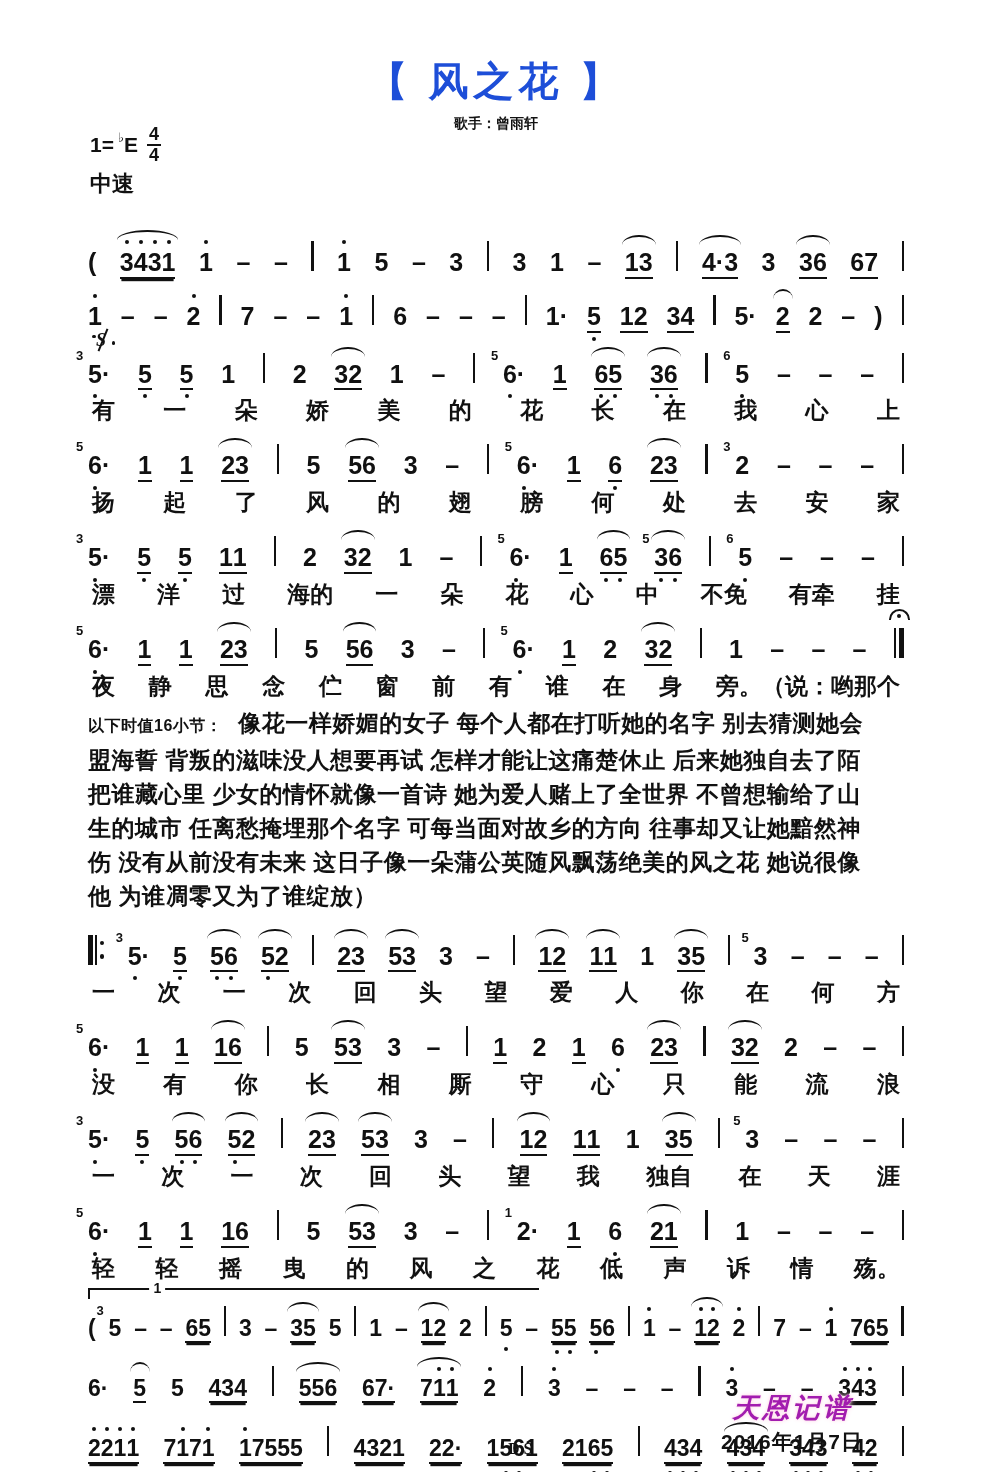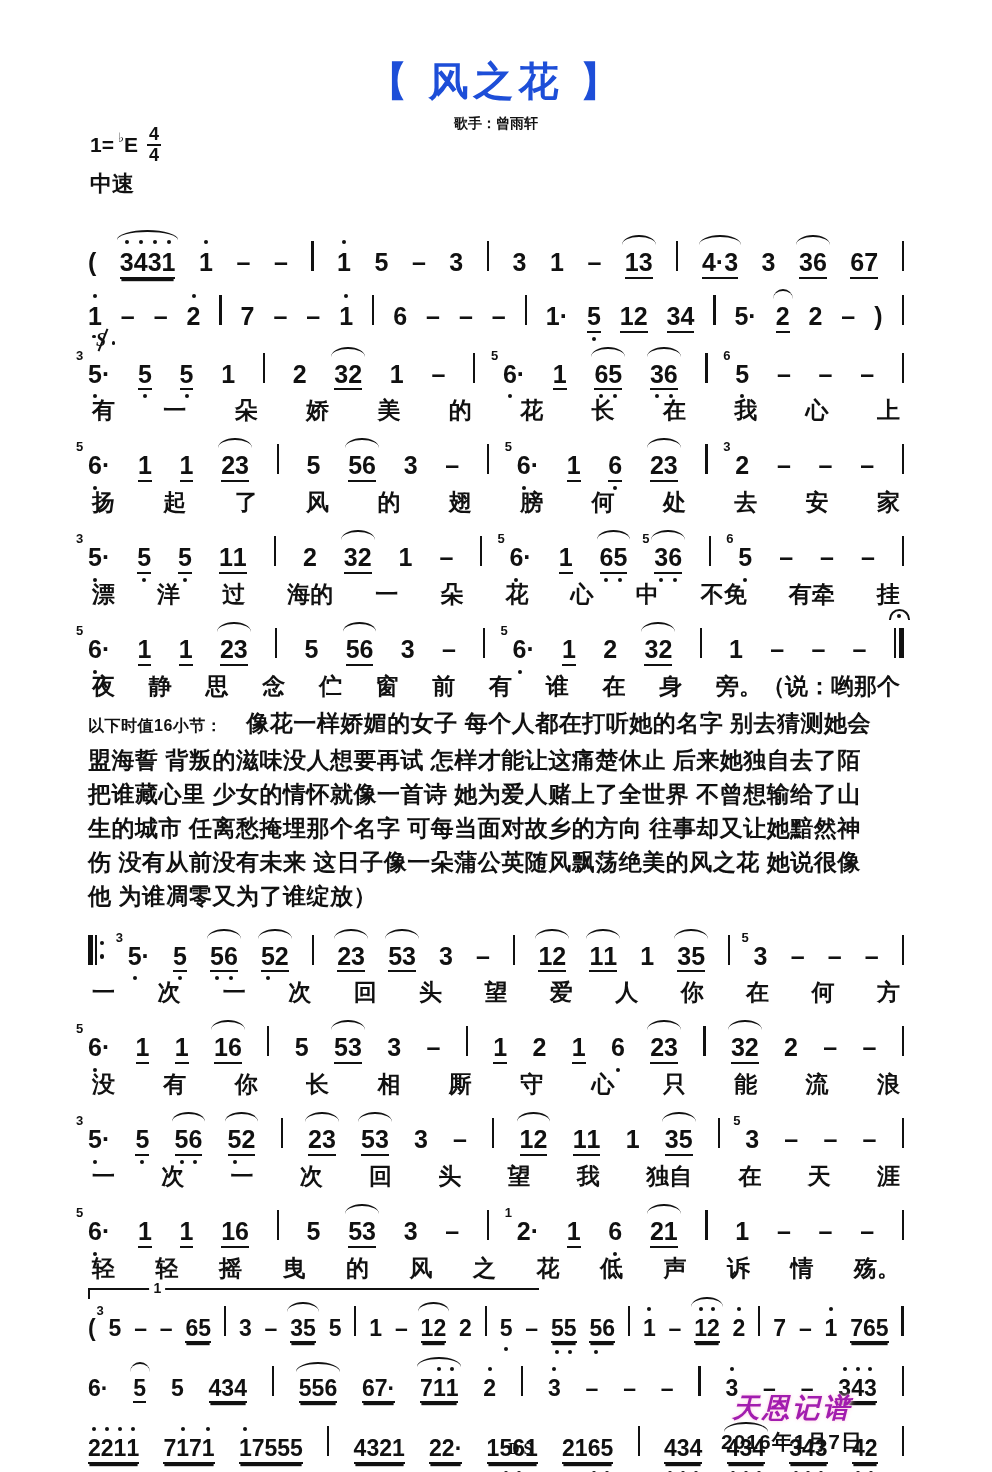--- a/index.html
+++ b/index.html
@@ -54,21 +54,21 @@
   .segno{position:absolute;left:8px;top:-7px;width:15px;height:21px;}
   .segno .sg-s{font-family:"Liberation Serif",serif;font-style:italic;font-weight:bold;font-size:18px;line-height:21px;}
   .segno .sg-line{position:absolute;left:6px;top:-2px;width:2px;height:24px;background:#111;transform:rotate(22deg);}
   .segno .sg-d{position:absolute;width:3.5px;height:3.5px;border-radius:50%;background:#111;}
   .segno .d1{left:-4px;top:5px;}
   .segno .d2{right:-4px;bottom:6px;}
   .lyric-line{display:flex;justify-content:space-between;font-size:23px;font-weight:bold;margin-top:5px;padding:0 4px;}
   
   .spoken{margin:4px 0 6px;}
   .spoken .sline{font-size:23px;font-weight:bold;line-height:34px;letter-spacing:0.5px;white-space:nowrap;}
-  .spoken .slabel{font-size:16px;margin-right:24px;font-weight:bold;}
+  .spoken .slabel{font-size:16px;margin-right:16px;font-weight:bold;}
   
   .watermark{position:absolute;right:92px;bottom:46px;width:215px;text-align:center;
              font-size:27px;font-weight:bold;font-style:italic;color:#a21caf;letter-spacing:3px;
              text-shadow:0 0 2px #ffd6e8,0 0 5px #ffd6e8;}
   .pdate{position:absolute;right:86px;bottom:16px;width:228px;text-align:center;font-size:21px;font-weight:bold;letter-spacing:1px;}
   .ds{position:absolute;left:508px;bottom:14px;font-size:16px;font-weight:bold;font-family:"Liberation Serif",serif;}
 </style>
 </head>
 <body>
 

